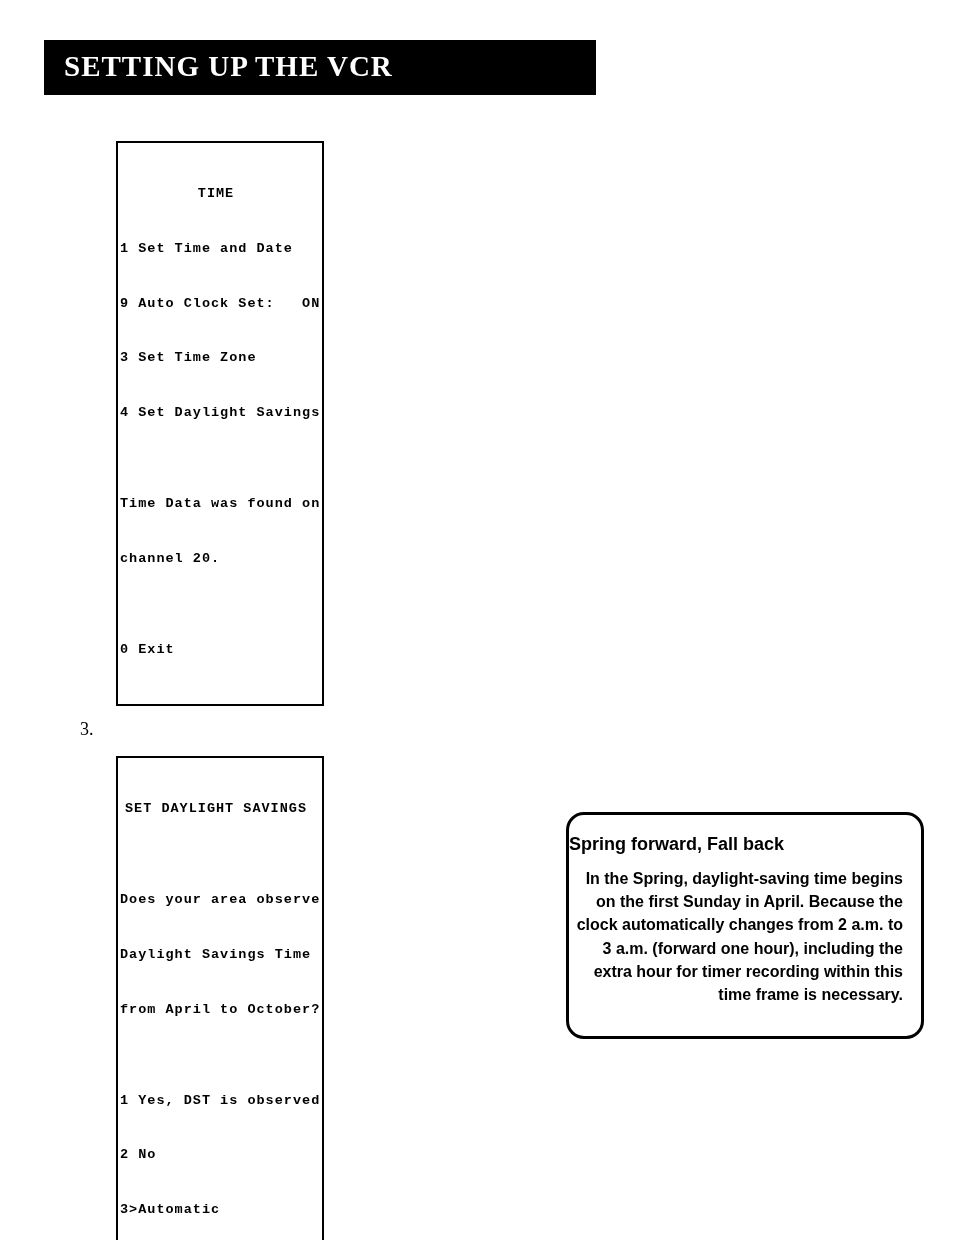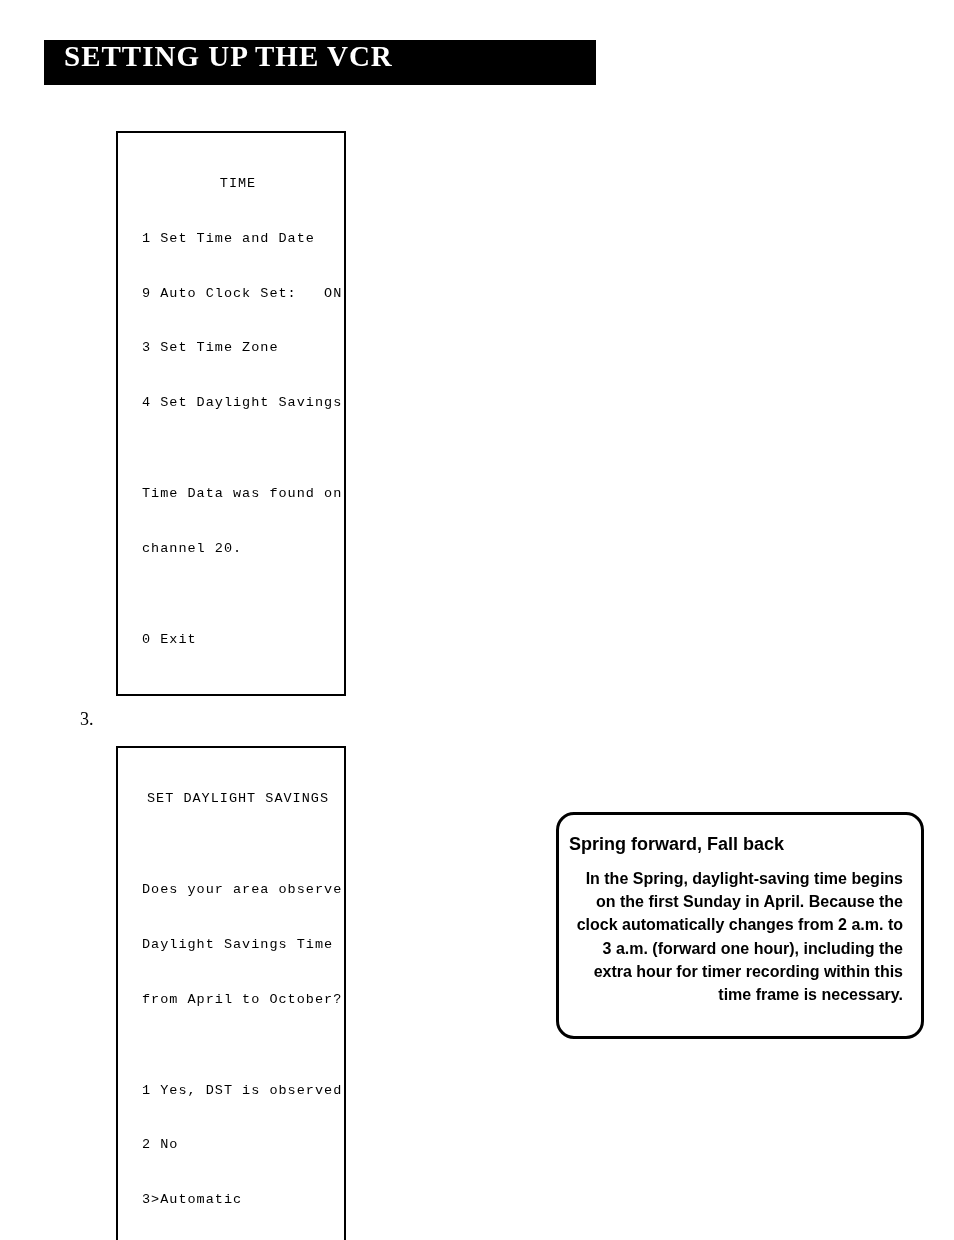--- a/index.html
+++ b/index.html
@@ -13,47 +13,48 @@
   }
   .page {
     padding: 40px 48px 40px 44px;
     position: relative;
     box-sizing: border-box;
     min-height: 1240px;
   }
   .header-bar {
     background: #000;
     color: #fff;
-    padding: 0 16px 12px 20px;
+    padding: 10px 16px 12px 20px;
     width: 516px;
     margin-bottom: 46px;
   }
   .header-bar h1 {
     margin: 0;
     font-size: 29px;
     letter-spacing: 1px;
     font-weight: bold;
     font-variant: small-caps;
     text-transform: uppercase;
   }
   .content-col {
     margin-left: 36px;
     width: 560px;
   }
   .menu-box {
     border: 2px solid #000;
     font-family: 'Courier New', monospace;
     font-size: 13.5px;
-    padding: 6px 10px 8px 24px;
+    padding: 6px 10px 8px 2px;
     width: 192px;
     margin-left: 36px;
     margin-bottom: 5px;
     line-height: 1.35;
     white-space: pre;
     letter-spacing: 1px;
+    font-weight: bold;
   }
   .step-list, .bullet-list {
     padding: 0;
     margin: 10px 0 14px 0;
   }
   .step-list .row,
   .bullet-list .row {
     display: flex;
     margin: 8px 0;
     line-height: 1.45;
@@ -62,21 +63,21 @@
     width: 28px;
     flex: 0 0 28px;
   }
   .sidebar-box {
     position: absolute;
     right: 30px;
     top: 812px;
     width: 334px;
     border: 3px solid #000;
     border-radius: 18px;
-    padding: 16px 18px 18px 10px;
+    padding: 16px 18px 18px 0;
     font-family: Arial, Helvetica, sans-serif;
     font-size: 16px;
     line-height: 1.45;
   }
   .sidebar-box h3 {
     margin: 0 0 10px 0;
     font-size: 18px;
     font-weight: bold;
   }
   .sidebar-box p {

